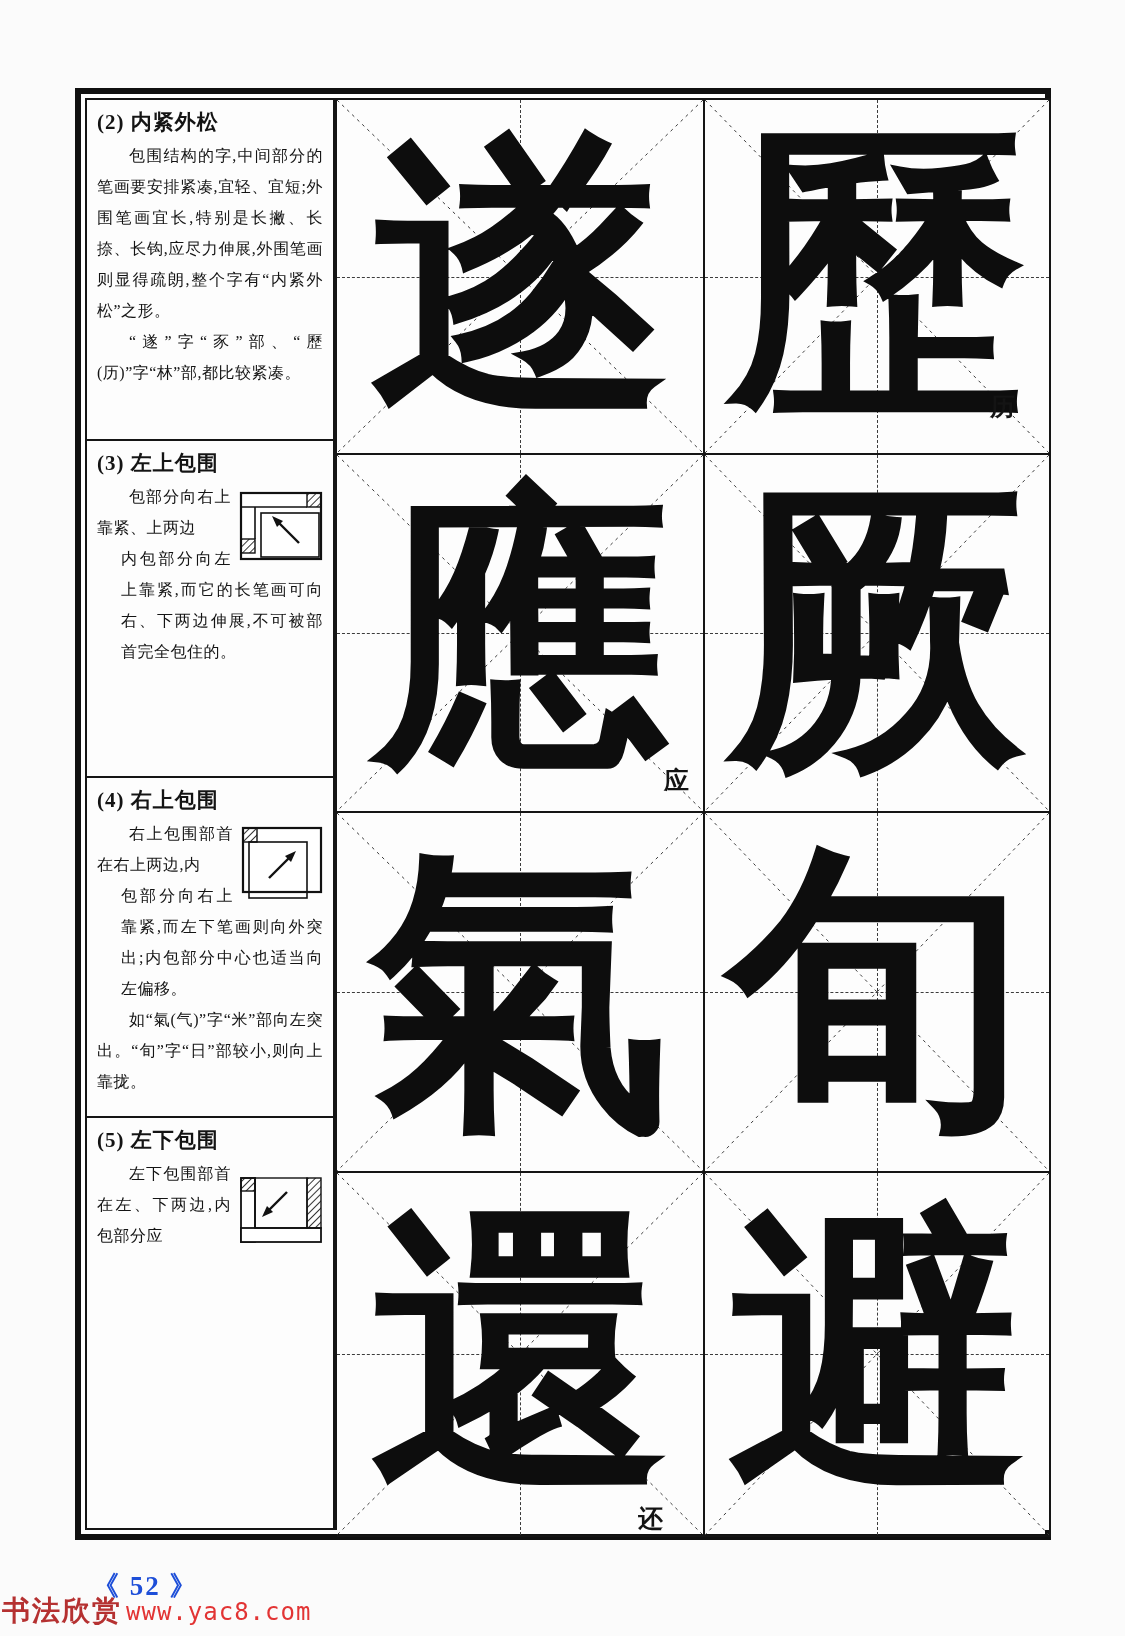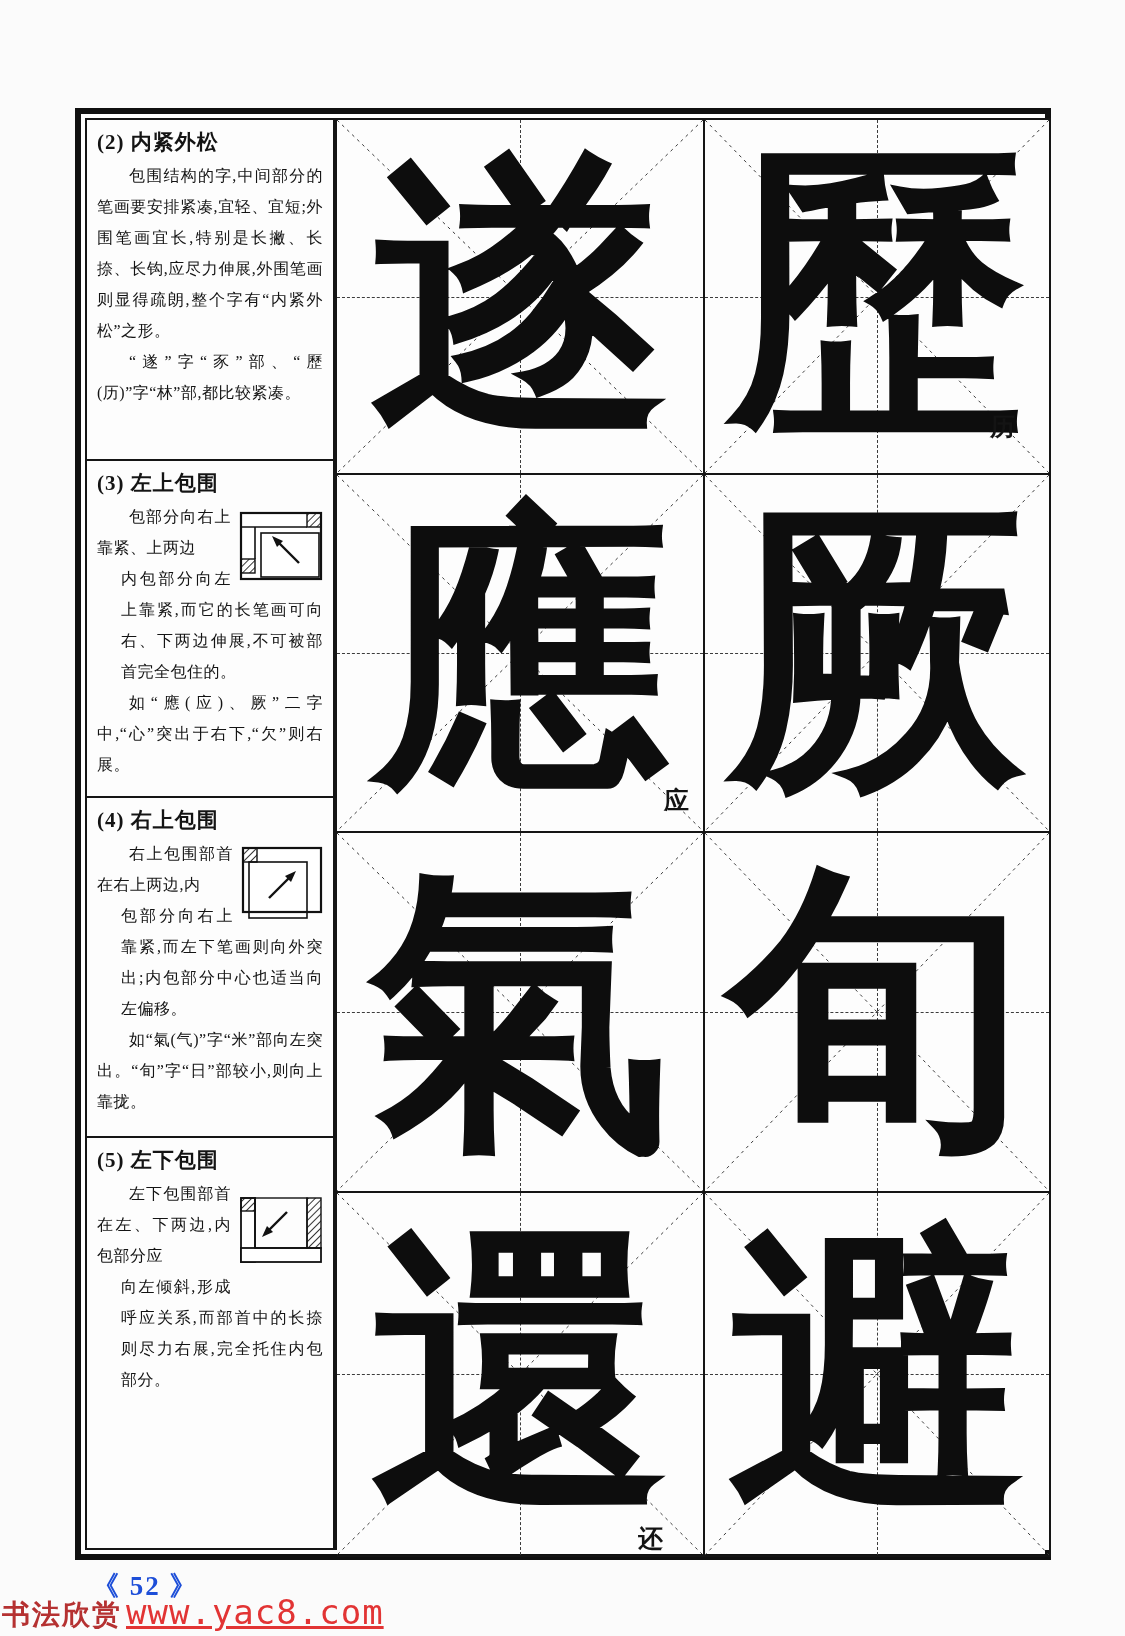--- a/index.html
+++ b/index.html
@@ -5,21 +5,21 @@
   html,body{margin:0;padding:0;}
   body{
     width:1125px;height:1636px;
     background:#fbfbfb;
     font-family:"Liberation Serif","DejaVu Serif",serif;
     color:#141414;
     position:relative;
     overflow:hidden;
   }
   .page-box{
-    position:absolute;left:75px;top:108px;
+    position:absolute;left:75px;top:88px;
     width:976px;height:1452px;
     border:6px solid #101010;
     padding:4px 4px;
     box-sizing:border-box;
     background:#fdfdfd;
     display:flex;
   }
   
   .instruction-column{
     width:250px;flex:0 0 250px;
@@ -102,24 +102,23 @@
     font-size:27px;font-weight:bold;letter-spacing:2px;color:#1d4ed8;
   }
   .watermark{
     position:absolute;left:2px;top:1592px;
     white-space:nowrap;
   }
   .wm-cn{
     font-size:28px;font-weight:bold;color:#b53131;letter-spacing:2px;
   }
   .wm-url{
-    font-size:34px;color:#e23434;
+    font-size:24px;color:#e23434;
     font-family:"DejaVu Sans Mono",monospace;
     letter-spacing:1px;
-    text-decoration:underline;
   }
 </style>
 </head>
 <body>
 
 <div class="page-box">
 
   <div class="instruction-column">
 
     <div class="section sec-2">
@@ -140,21 +139,20 @@
         <line x1="2" y1="22" x2="68" y2="22" stroke="#111" stroke-width="1.6"></line>
         <line x1="16" y1="22" x2="16" y2="54" stroke="#111" stroke-width="1.6"></line>
         <rect x="68" y="8" width="14" height="14" fill="url(#hatch1)" stroke="#111" stroke-width="1.4"></rect>
         <rect x="2" y="54" width="14" height="14" fill="url(#hatch1)" stroke="#111" stroke-width="1.4"></rect>
         <rect x="22" y="28" width="58" height="44" fill="none" stroke="#111" stroke-width="1.6"></rect>
         <line x1="60" y1="58" x2="38" y2="36" stroke="#111" stroke-width="2.4"></line>
         <polygon points="33,31 44,36 38,42" fill="#111"></polygon>
       </svg>
       <p class="indent">包部分向右上靠紧、上两边</p>
       <p class="noindent">内包部分向左上靠紧,而它的长笔画可向右、下两边伸展,不可被部首完全包住的。</p>
-      <p class="indent">如“應(应)、厥”二字中,“心”突出于右下,“欠”则右展。</p>
     </div>
 
     <div class="section sec-4">
       <h3>(4) 右上包围</h3>
       <svg class="diagram" width="82" height="80" viewBox="0 0 82 80">
         <defs>
           <pattern id="hatch2" width="5" height="5" patternUnits="userSpaceOnUse" patternTransform="rotate(45)">
             <line x1="0" y1="0" x2="0" y2="5" stroke="#111" stroke-width="1.7"></line>
           </pattern>
         </defs>
@@ -179,21 +177,20 @@
         </defs>
         <rect x="2" y="16" width="14" height="64" fill="#fff" stroke="#111" stroke-width="1.8"></rect>
         <rect x="2" y="66" width="80" height="14" fill="#fff" stroke="#111" stroke-width="1.8"></rect>
         <rect x="2" y="16" width="14" height="13" fill="url(#hatch3)" stroke="#111" stroke-width="1.4"></rect>
         <rect x="68" y="16" width="14" height="50" fill="url(#hatch3)" stroke="#111" stroke-width="1.4"></rect>
         <rect x="16" y="16" width="52" height="50" fill="none" stroke="#111" stroke-width="1.4"></rect>
         <line x1="48" y1="30" x2="28" y2="50" stroke="#111" stroke-width="2.4"></line>
         <polygon points="23,55 34,50 28,44" fill="#111"></polygon>
       </svg>
       <p class="indent">左下包围部首在左、下两边,内包部分应</p>
-      <p class="noindent">向左倾斜,形成呼应关系,而部首中的长捺则尽力右展,完全托住内包部分。</p>
     </div>
 
   </div>
 
   <div class="calligraphy-grid">
 
     <div class="cell">
       <svg class="guides">
         <line x1="0" y1="0" x2="100%" y2="100%" stroke="#3c3c3c" stroke-width="1" stroke-dasharray="3,4"></line>
         <line x1="100%" y1="0" x2="0" y2="100%" stroke="#3c3c3c" stroke-width="1" stroke-dasharray="3,4"></line>

